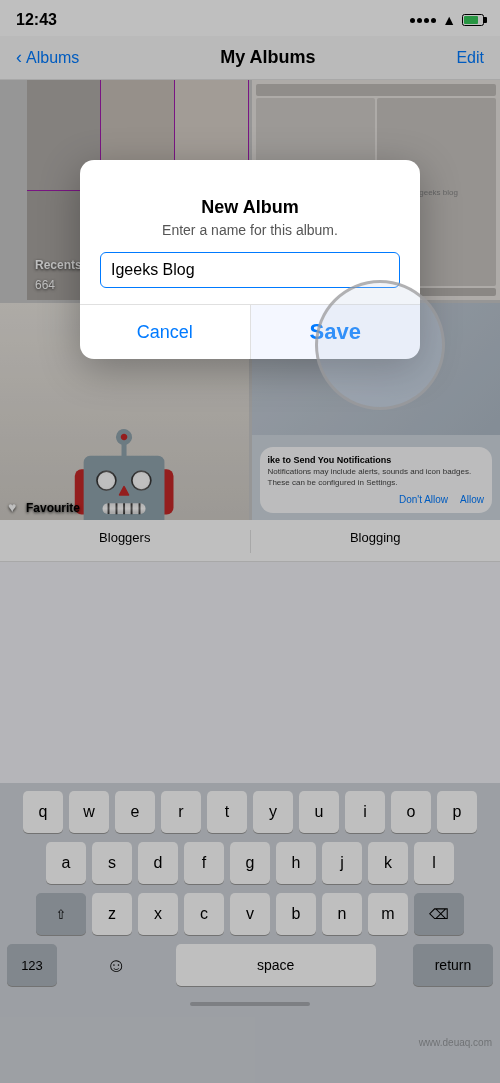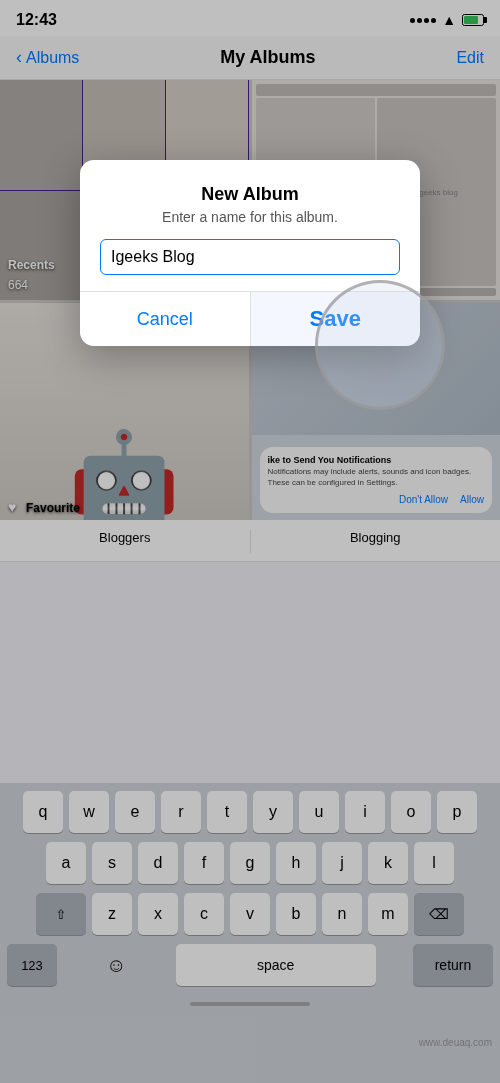--- a/index.html
+++ b/index.html
@@ -119,21 +119,21 @@
       z-index: 100;
     }
     .dialog-box {
       background: #fff;
       border-radius: 14px;
       width: 340px;
       box-shadow: 0 10px 40px rgba(0,0,0,0.3);
       overflow: hidden;
     }
     .dialog-content {
-      padding: 24px 20px 0;
+      padding: 37px 20px 0;
       text-align: center;
     }
     .dialog-title {
       font-size: 18px; font-weight: 700; color: #000;
       margin-bottom: 4px;
     }
     .dialog-subtitle {
       font-size: 14px; color: #555; margin-bottom: 14px;
     }
     .dialog-input {
@@ -273,21 +273,21 @@
     .watermark {
       position: absolute;
       bottom: 35px;
       right: 8px;
       font-size: 10px;
       color: rgba(0,0,0,0.3);
       z-index: 50;
     }
 
     
-    .mosaic-top { height: 220px; background: #4c1d95; position: relative; overflow: hidden; }
+    .mosaic-top { height: 220px; background: #a21caf; position: relative; overflow: hidden; margin-left: 27px; }
     .mosaic-top-right { height: 220px; background: #c0c8d0; position: relative; overflow: hidden; }
     .mosaic-bottom-left { height: 220px; background: #9a9a9a; position: relative; overflow: hidden; }
     .mosaic-bottom-right { height: 220px; background: #b8c4cc; position: relative; overflow: hidden; }
 
     .mini-grid { display: grid; grid-template-columns: 1fr 1fr 1fr; grid-template-rows: 1fr 1fr; width: 100%; height: 100%; gap: 1px; }
     .mg-cell { background: #c8c4be; }
     .mg-c1 { background: #b0aca8; }
     .mg-c2 { background: #c8c0b8; grid-column: 2; }
     .mg-c3 { background: #d8d0c8; grid-column: 3; grid-row: 1/3; }
     .mg-c4 { background: #a8a4a0; }

